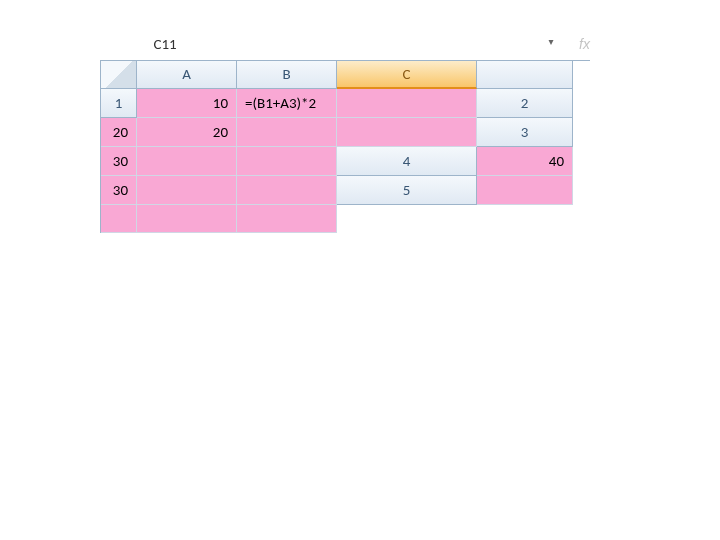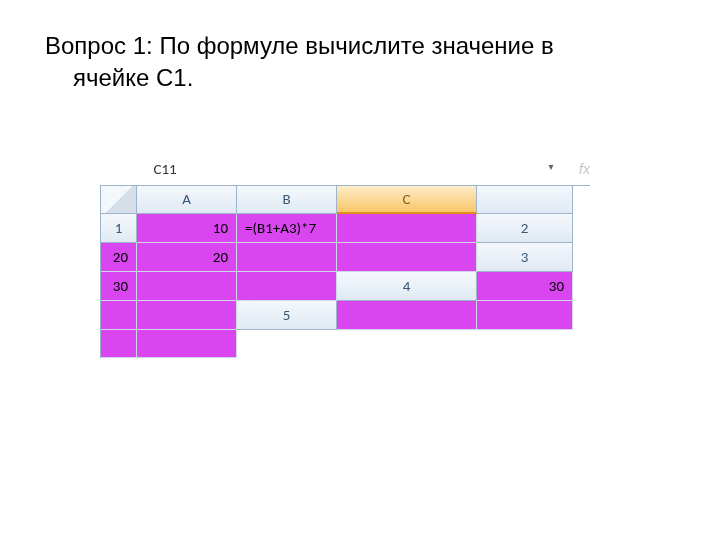--- a/index.html
+++ b/index.html
@@ -95,36 +95,32 @@
       text-align: center;
       padding: 5px 0;
       color: #3a5775;
     }
     .cell {
       border-right: 1px solid #d0d7e5;
       border-bottom: 1px solid #d0d7e5;
       padding: 5px 8px;
       text-align: right;
       color: #000;
-      background: #d946ef;
+      background: #f9a8d4;
       min-height: 28px;
     }
     .cell.formula {
       text-align: left;
       font-size: 15px;
     }
   </style>
 </head>
 <body>
 
 <div class="slide">
-  <div class="question">
-    <span>Вопрос 1: По формуле вычислите значение в</span>
-    <span class="indent">ячейке C1.</span>
-  </div>
 
   <div class="excel">
     <div class="namebox-row">
       <div class="namebox">C11</div>
       <div class="nb-spacer"></div>
       <div class="nb-dropdown">▾</div>
       <div class="fx-area">
         <span class="fx-icon">fx</span>
       </div>
     </div>
@@ -132,35 +128,36 @@
     <div class="sheet">
 
       <div class="hcell corner"></div>
       <div class="hcell">A</div>
       <div class="hcell">B</div>
       <div class="hcell selected">C</div>
       <div class="hcell"></div>
 
       <div class="rcell">1</div>
       <div class="cell">10</div>
-      <div class="cell formula">=(B1+A3)*7</div>
+      <div class="cell formula">=(B1+A3)*2</div>
       <div class="cell"></div>
 
       <div class="rcell">2</div>
       <div class="cell">20</div>
       <div class="cell">20</div>
       <div class="cell"></div>
       <div class="cell"></div>
 
       <div class="rcell">3</div>
       <div class="cell">30</div>
       <div class="cell"></div>
       <div class="cell"></div>
 
       <div class="rcell">4</div>
+      <div class="cell">40</div>
       <div class="cell">30</div>
       <div class="cell"></div>
       <div class="cell"></div>
 
       <div class="rcell last-row">5</div>
       <div class="cell last-row"></div>
       <div class="cell last-row"></div>
       <div class="cell last-row"></div>
       <div class="cell last-row"></div>
     </div>

